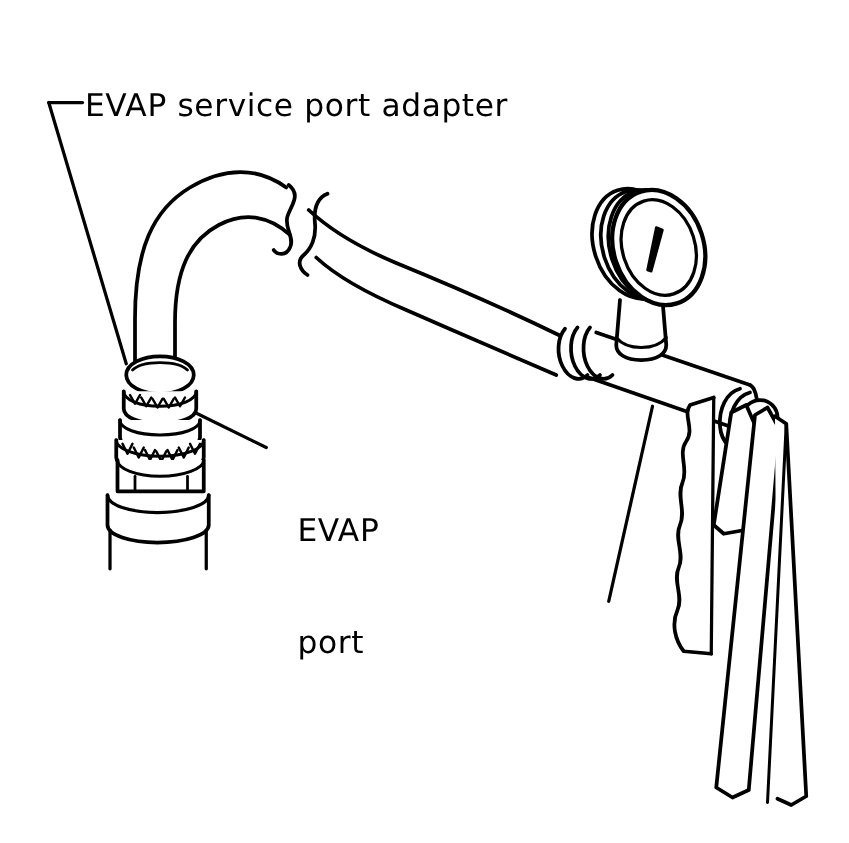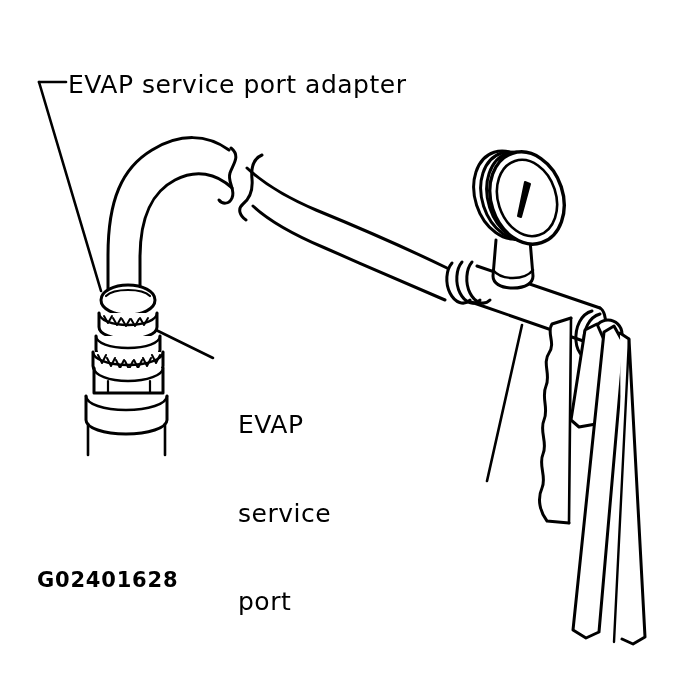--- a/index.html
+++ b/index.html
@@ -202,22 +202,20 @@
       </g>
 
     </g>
 
   </svg>
 
   <div class="lbl" id="label-adapter">EVAP service port adapter</div>
 
   <div class="lbl" id="label-port">
     <span class="lbl-line">EVAP</span>
-    <span class="lbl-line">service</span>
     <span class="lbl-line">port</span>
   </div>
 
   <div class="lbl" id="label-pump">
   </div>
 
-  <div class="lbl" id="label-figure-id">G02401628</div>
 
 </div>
 
 </body></html>

